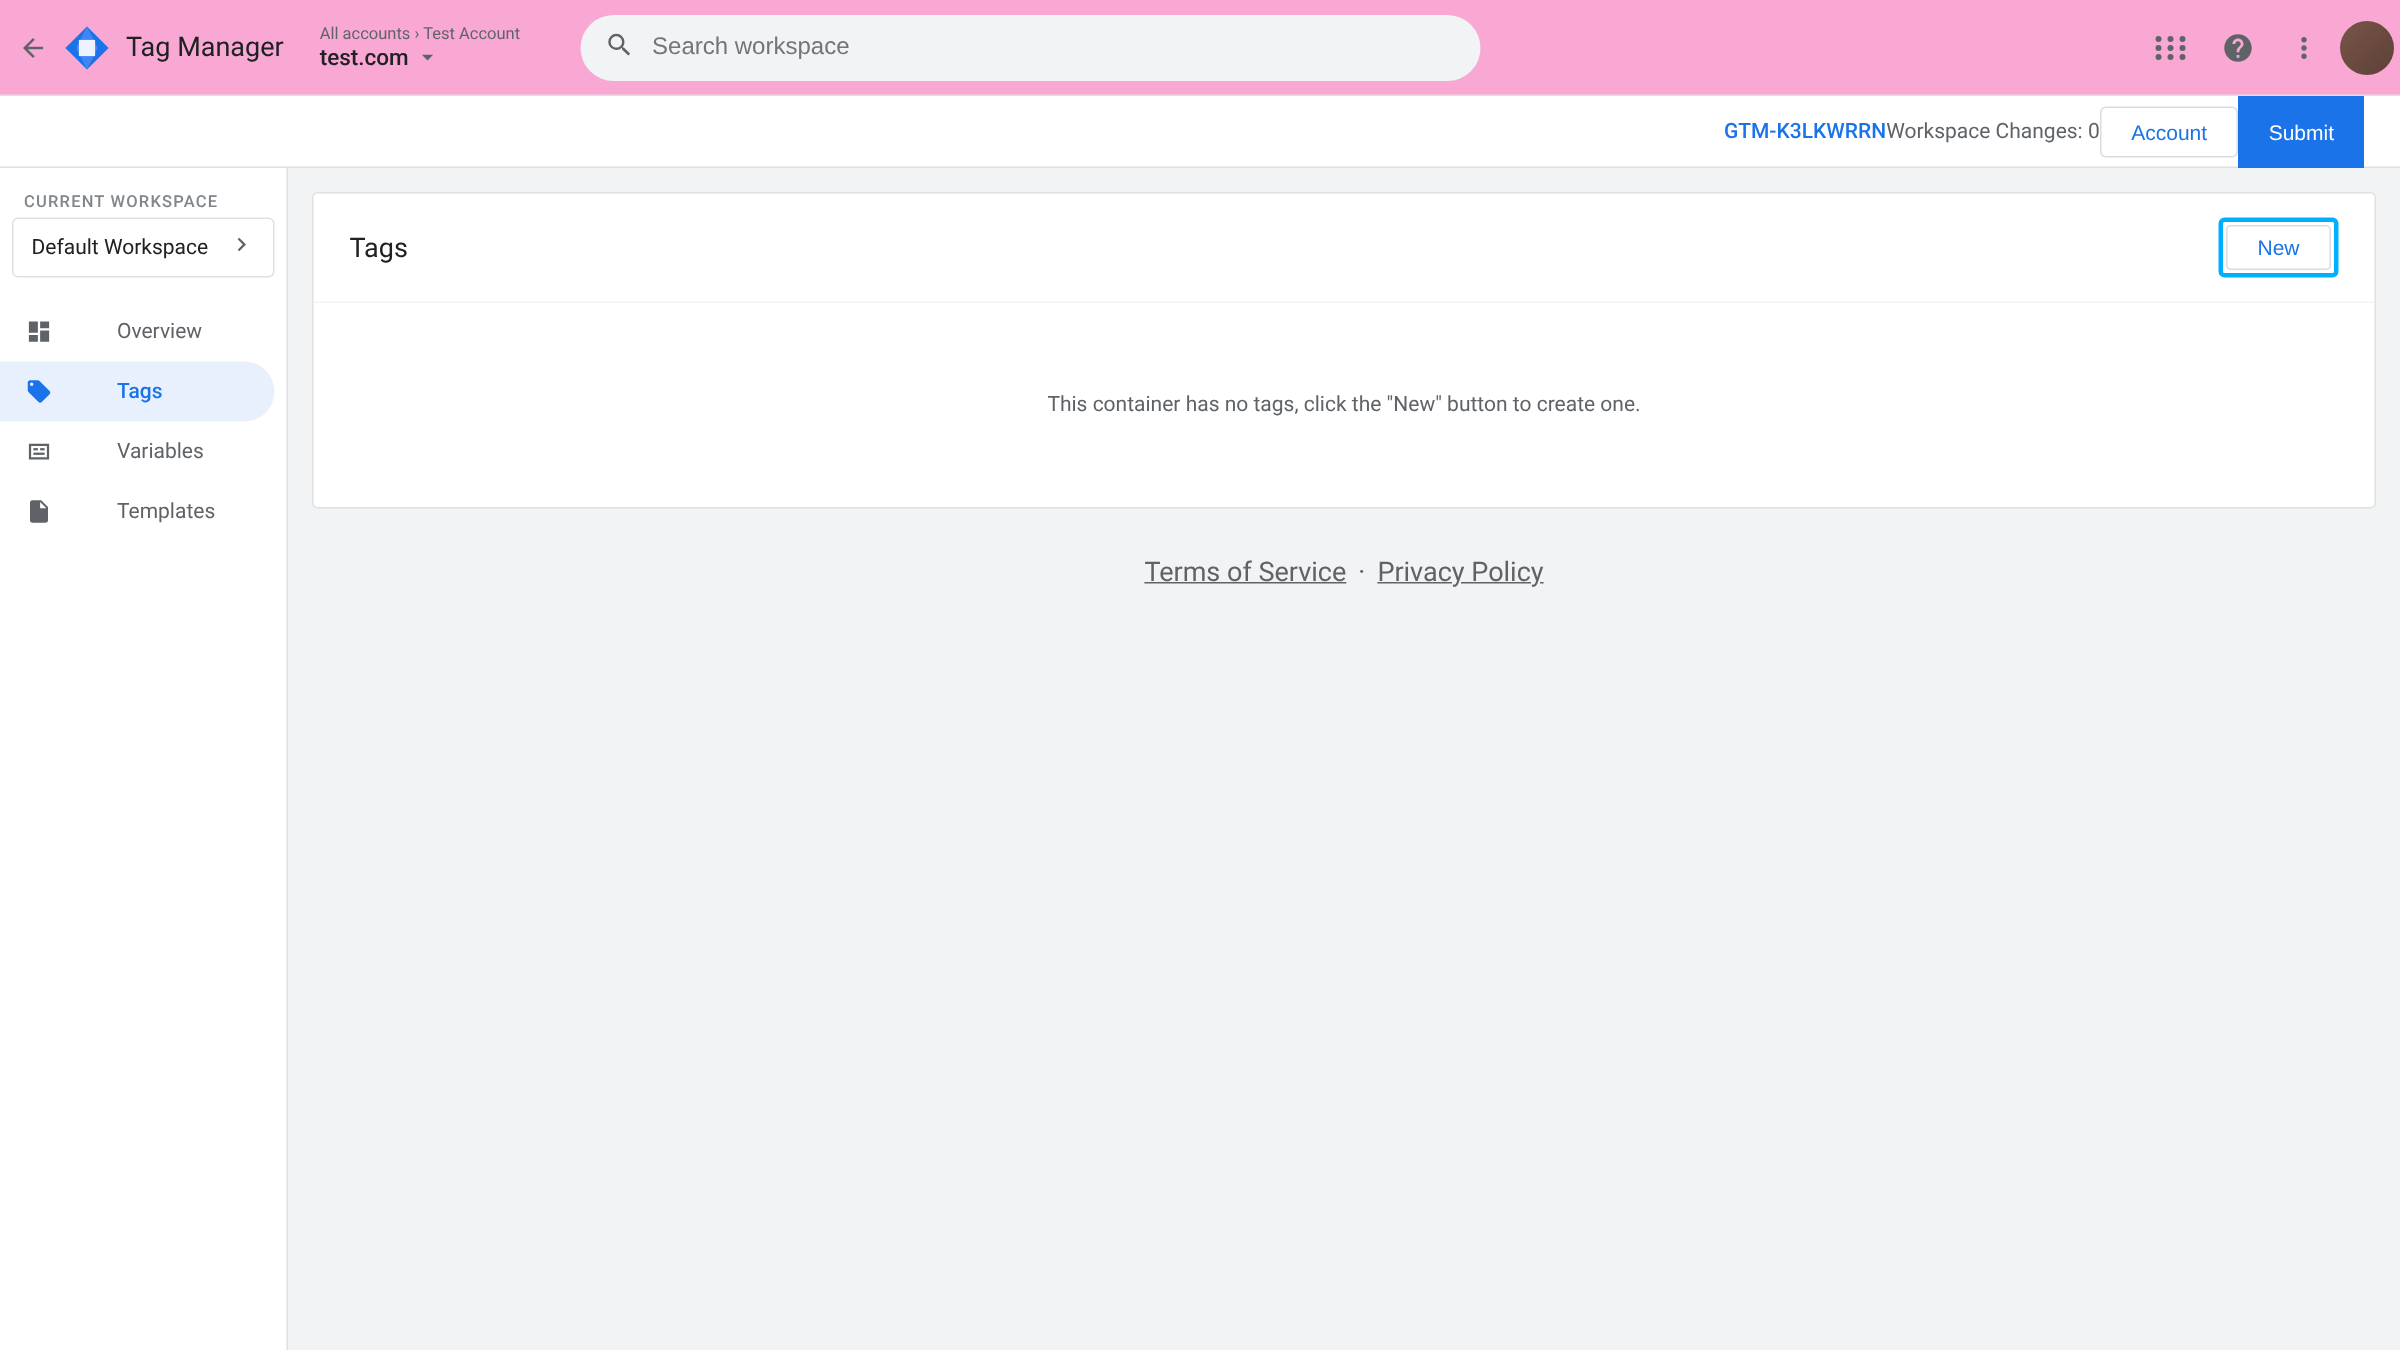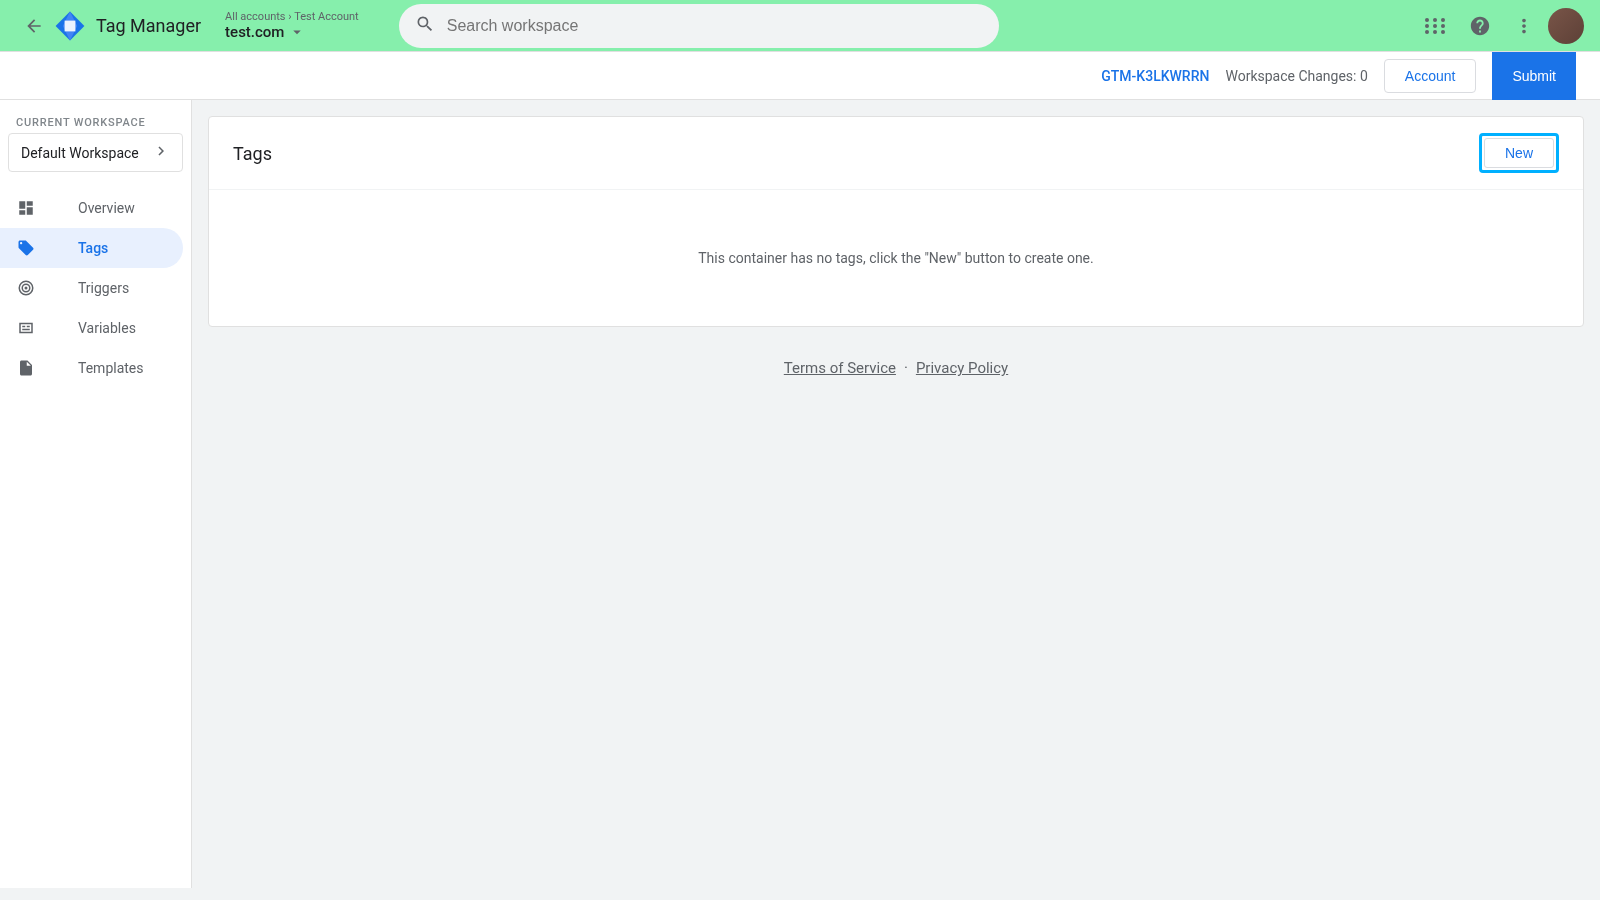--- a/index.html
+++ b/index.html
@@ -2,23 +2,23 @@
 <html><head>
   <meta charset="utf-8">
   <style>
     * { box-sizing: border-box; margin: 0; padding: 0; }
     body { font-family: 'Google Sans', Roboto, Arial, sans-serif; font-size: 14px; color: #202124; background: #f1f3f4; height: 900px; overflow: hidden; }
 
     
     .top-bar {
       display: flex;
       align-items: center;
-      background: #86efac;
-      height: 52px;
-      padding: 0 16px;
+      background: #f9a8d4;
+      height: 64px;
+      padding: 0 4px;
       border-bottom: 1px solid #e0e0e0;
       position: relative;
       z-index: 10;
     }
     .back-btn {
       width: 36px; height: 36px;
       display: flex; align-items: center; justify-content: center;
       cursor: pointer; border-radius: 50%; color: #5f6368;
       border: none; background: none;
     }
@@ -94,21 +94,21 @@
       border-bottom: 3px solid transparent;
       text-decoration: none; height: 100%;
       font-weight: 500;
     }
     .nav-tab.active {
       color: #1a73e8;
       border-bottom: 3px solid #1a73e8;
     }
     .nav-right {
       margin-left: auto;
-      display: flex; align-items: center; gap: 16px;
+      display: flex; align-items: center; gap: 0;
     }
     .container-id {
       color: #1a73e8; font-size: 14px; font-weight: 500; cursor: pointer;
     }
     .workspace-changes {
       font-size: 14px; color: #5f6368;
     }
     .preview-btn {
       border: 1px solid #dadce0; background: #fff;
       color: #1a73e8; padding: 8px 20px; border-radius: 4px;
@@ -206,21 +206,21 @@
     .tags-empty {
       display: flex; align-items: center; justify-content: center;
       padding: 60px 24px;
       color: #5f6368; font-size: 14px;
     }
 
     
     .footer {
       display: flex; justify-content: center; align-items: center;
       padding: 16px; gap: 8px;
-      color: #5f6368; font-size: 15px;
+      color: #5f6368; font-size: 18px;
     }
     .footer a {
       color: #5f6368; text-decoration: underline; cursor: pointer;
     }
 
     
     .grid-dots {
       display: grid; grid-template-columns: repeat(3,6px); gap: 2px;
     }
     .grid-dot { width: 4px; height: 4px; background: #5f6368; border-radius: 50%; }
@@ -333,30 +333,20 @@
 
       <div class="sidebar-item active">
         <span class="sidebar-icon">
           <svg width="18" height="18" viewBox="0 0 24 24">
             <path d="M21.41 11.58l-9-9C12.05 2.22 11.55 2 11 2H4c-1.1 0-2 .9-2 2v7c0 .55.22 1.05.59 1.42l9 9c.36.36.86.58 1.41.58.55 0 1.05-.22 1.41-.59l7-7c.37-.36.59-.86.59-1.41 0-.55-.23-1.06-.59-1.42zM5.5 7C4.67 7 4 6.33 4 5.5S4.67 4 5.5 4 7 4.67 7 5.5 6.33 7 5.5 7z" fill="#1a73e8"></path>
           </svg>
         </span>
         <span class="sidebar-item-label">Tags</span>
       </div>
 
-      <div class="sidebar-item">
-        <span class="sidebar-icon">
-          <svg width="18" height="18" viewBox="0 0 24 24">
-            <circle cx="12" cy="12" r="9" stroke="#5f6368" stroke-width="2" fill="none"></circle>
-            <circle cx="12" cy="12" r="5" stroke="#5f6368" stroke-width="2" fill="none"></circle>
-            <circle cx="12" cy="12" r="2" fill="#5f6368"></circle>
-          </svg>
-        </span>
-        <span class="sidebar-item-label">Triggers</span>
-      </div>
 
       <div class="sidebar-item">
         <span class="sidebar-icon">
           <svg width="18" height="18" viewBox="0 0 24 24">
             <path d="M3 5v14h18V5H3zm16 12H5V7h14v10z" fill="#5f6368"></path>
             <rect x="7" y="9" width="4" height="2" fill="#5f6368"></rect>
             <rect x="13" y="9" width="4" height="2" fill="#5f6368"></rect>
             <rect x="7" y="13" width="10" height="2" fill="#5f6368"></rect>
           </svg>
         </span>

